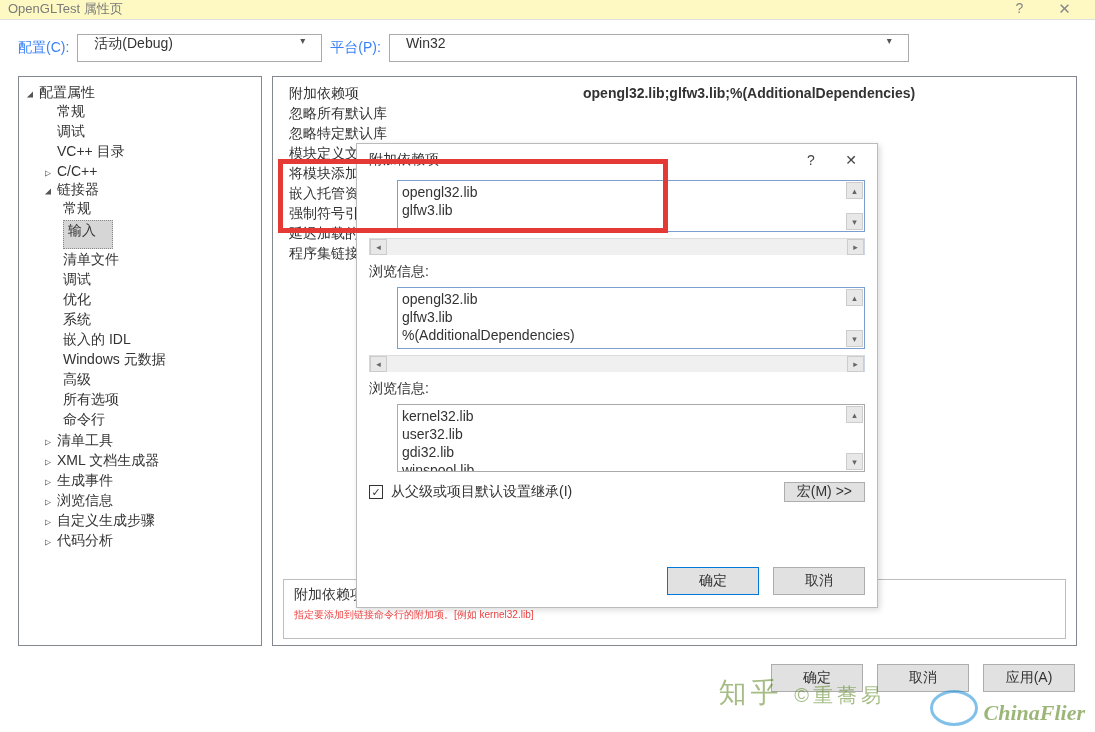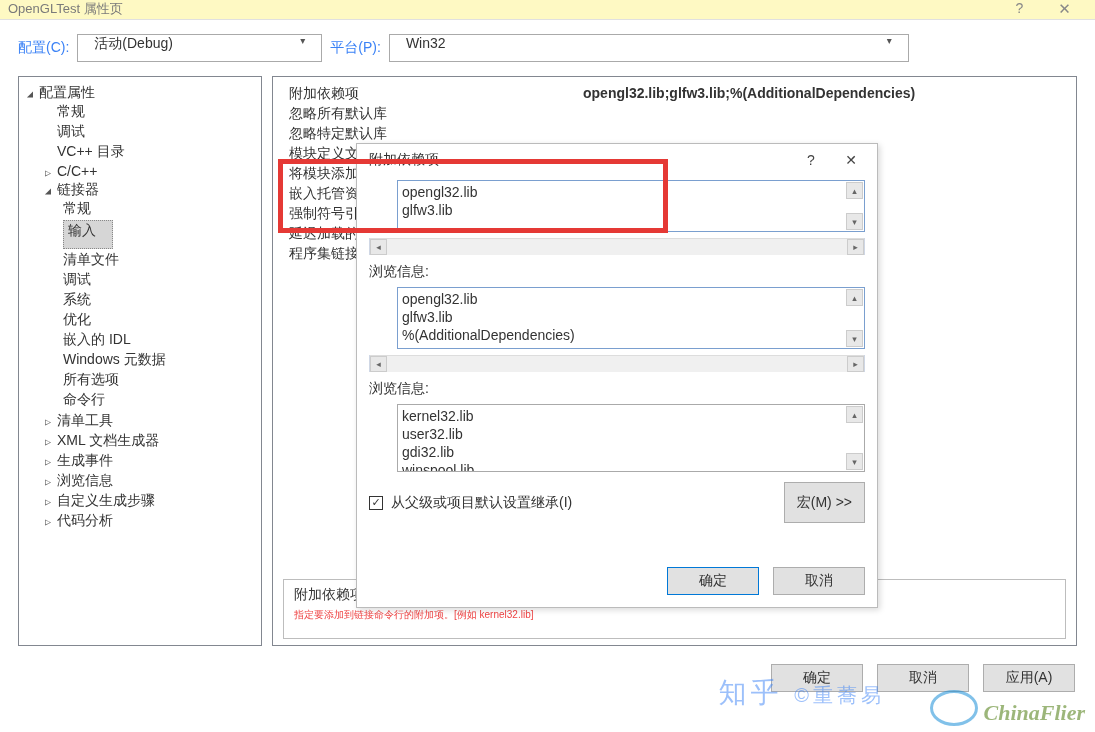--- a/index.html
+++ b/index.html
@@ -54,32 +54,32 @@
 .listbox.inh { height: 68px; overflow: hidden; }
 .listbox .line { line-height: 18px; white-space: nowrap; overflow: hidden; text-overflow: ellipsis; }
 .scroll-up, .scroll-down { position: absolute; right: 1px; width: 17px; height: 17px; background: #e8e8e8; border: 1px solid #ccc; font-size: 9px; display: flex; align-items: center; justify-content: center; color: #666; }
 .scroll-up { top: 1px; } .scroll-down { bottom: 1px; }
 .hscroll { position: absolute; left: 1px; right: 1px; bottom: 1px; height: 17px; background: #f0f0f0; border-top: 1px solid #ddd; }
 .hscroll .l, .hscroll .r { position: absolute; top: 0; width: 17px; height: 16px; background: #e8e8e8; border: 1px solid #ccc; font-size: 9px; display: flex; align-items: center; justify-content: center; color: #666; }
 .hscroll .l { left: 0; } .hscroll .r { right: 0; }
 .sect-label { font-size: 14px; margin-top: 2px; }
 .inherit-row { display: flex; align-items: center; gap: 8px; margin-top: 4px; }
 .inherit-row .chk { width: 14px; height: 14px; border: 1px solid #333; display: inline-flex; align-items: center; justify-content: center; font-size: 11px; }
-.inherit-row .macro { margin-left: auto; border: 1px solid #adadad; background: #e1e1e1; height: 41px; padding: 0 12px; display: flex; align-items: center; }
+.inherit-row .macro { margin-left: auto; border: 1px solid #adadad; background: #e1e1e1; height: 20px; padding: 0 12px; display: flex; align-items: center; }
 .dlg-foot { display: flex; justify-content: flex-end; gap: 14px; padding: 8px 12px 12px 0; }
 .dlg-foot .btn.primary { border: 1px solid #0078d7; }
 
 
 .highlight { position: absolute; border: 5px solid #e53935; pointer-events: none; }
 
 
 .wm { position: absolute; right: 0; bottom: 0; opacity: 0.55; pointer-events: none; display: flex; align-items: flex-end; gap: 6px; padding: 6px 10px; }
 .wm .circle { width: 48px; height: 36px; border: 3px solid #1c8fd8; border-radius: 50%; position: relative; }
 .wm .txt { font-size: 22px; color: #4d7c0f; font-style: italic; font-weight: bold; font-family: Liberation Serif, serif; }
-.wm2 { position: absolute; right: 210px; bottom: 20px; font-size: 28px; color: #3b82f6; font-weight: 300; opacity: 0.5; pointer-events: none; letter-spacing: 4px;}
+.wm2 { position: absolute; right: 210px; bottom: 20px; font-size: 28px; color: #4d7c0f; font-weight: 300; opacity: 0.5; pointer-events: none; letter-spacing: 4px;}
 </style>
 </head>
 <body>
 
 <div class="titlebar">
   <span>OpenGLTest 属性页</span>
   <span class="spacer"></span>
   <span class="ctl help">?</span>
   <span class="ctl">✕</span>
 </div>
@@ -107,24 +107,25 @@
             <li><span class="exp"></span><span>常规</span></li>
             <li><span class="exp"></span><span>调试</span></li>
             <li><span class="exp"></span><span>VC++ 目录</span></li>
             <li><span class="exp">▷</span><span>C/C++</span></li>
             <li><span class="exp">◢</span><span>链接器</span>
               <ul>
                 <li><span>常规</span></li>
                 <li><span class="sel">输入</span></li>
                 <li><span>清单文件</span></li>
                 <li><span>调试</span></li>
+                <li><span>优化</span></li>
                 <li><span>系统</span></li>
-                <li><span>优化</span></li>
                 <li><span>嵌入的 IDL</span></li>
                 <li><span>Windows 元数据</span></li>
+                <li><span>高级</span></li>
                 <li><span>所有选项</span></li>
                 <li><span>命令行</span></li>
               </ul>
             </li>
             <li><span class="exp">▷</span><span>清单工具</span></li>
             <li><span class="exp">▷</span><span>XML 文档生成器</span></li>
             <li><span class="exp">▷</span><span>生成事件</span></li>
             <li><span class="exp">▷</span><span>浏览信息</span></li>
             <li><span class="exp">▷</span><span>自定义生成步骤</span></li>
             <li><span class="exp">▷</span><span>代码分析</span></li>

